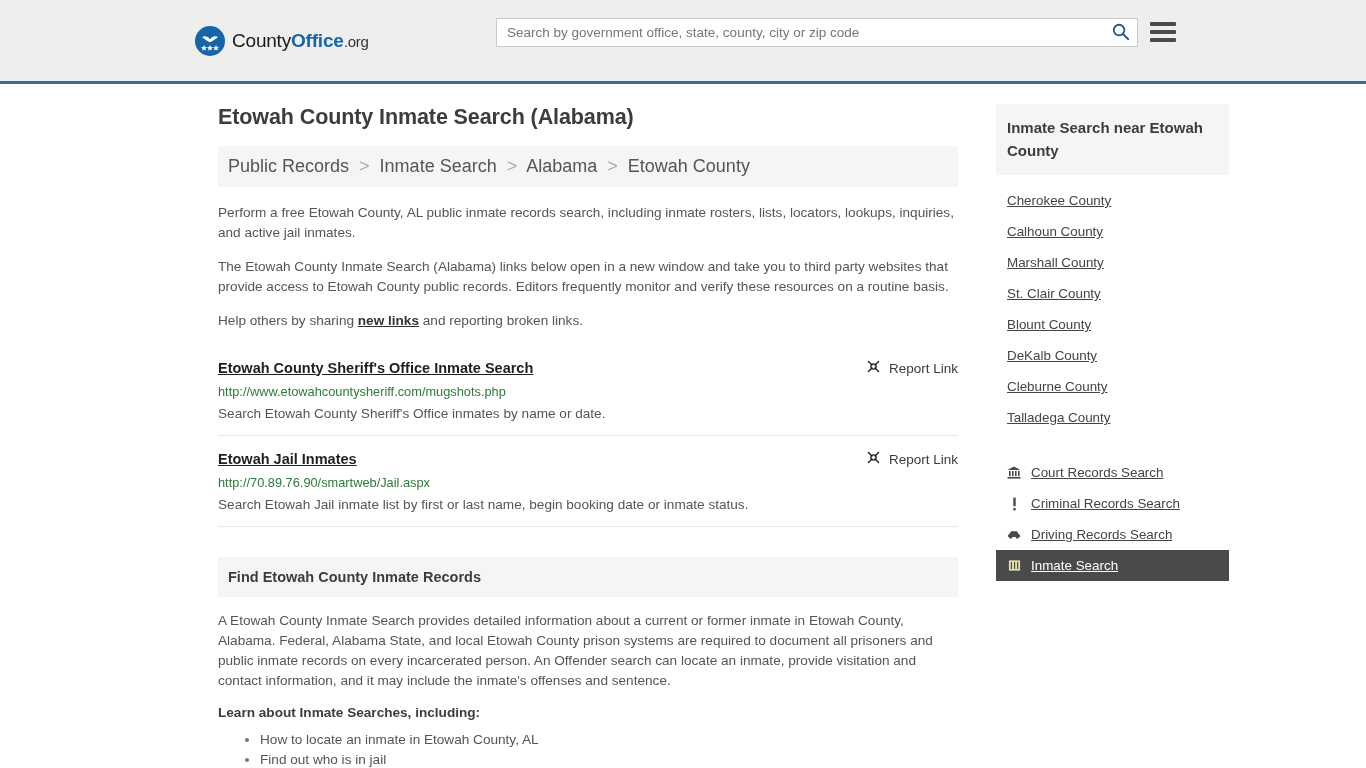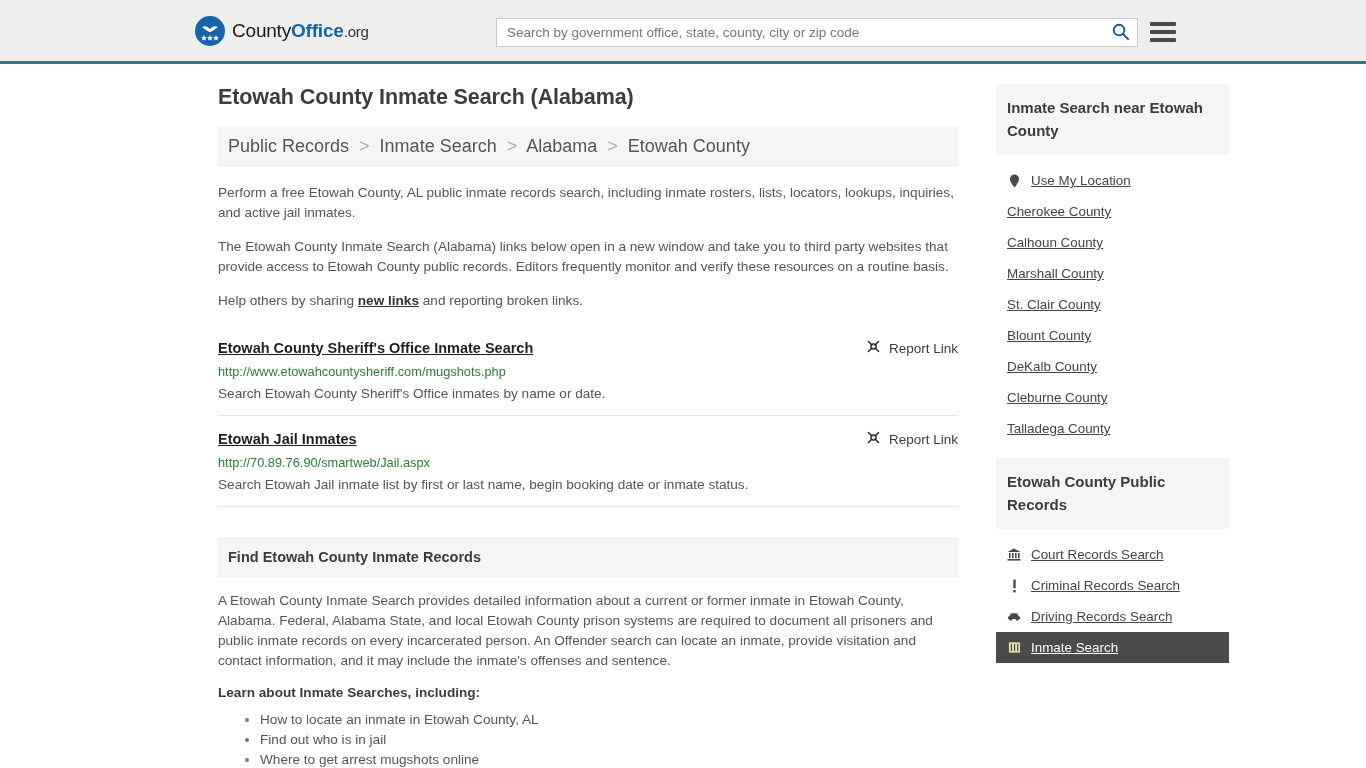--- a/index.html
+++ b/index.html
@@ -8,21 +8,21 @@
     margin: 0; padding: 0;
     width: 1366px; height: 768px;
     overflow: hidden;
     background: #ffffff;
     font-family: "Liberation Sans", sans-serif;
     color: #444444;
   }
 
   
   .site-header {
-    height: 64px;
+    height: 84px;
     background: #eeeeec;
     border-bottom: 3px solid #336e9e;
     display: flex;
     align-items: center;
     position: relative;
   }
   .logo-wrap {
     display: flex;
     align-items: center;
     margin-left: 195px;
@@ -367,28 +367,20 @@
         <li>Where to get arrest mugshots online</li>
       </ul>
     </div>
 
     <div class="col-side">
 
       <div class="side-card">
         <div class="side-head">Inmate Search near Etowah County</div>
         <div class="side-list">
 
-          <div class="side-item">
-            <span class="side-ico">
-              <svg width="11" height="14" viewBox="0 0 12 16" aria-hidden="true">
-                <path d="M6 0.6 C3.1 0.6 0.8 2.9 0.8 5.8 C0.8 9.7 6 15.4 6 15.4 C6 15.4 11.2 9.7 11.2 5.8 C11.2 2.9 8.9 0.6 6 0.6 Z" fill="#4a4a4a"></path>
-              </svg>
-            </span>
-            <a href="#">Use My Location</a>
-          </div>
 
           <div class="side-item">
             <a href="#">Cherokee County</a>
           </div>
           <div class="side-item">
             <a href="#">Calhoun County</a>
           </div>
           <div class="side-item">
             <a href="#">Marshall County</a>
           </div>
@@ -404,21 +396,20 @@
           <div class="side-item">
             <a href="#">Cleburne County</a>
           </div>
           <div class="side-item">
             <a href="#">Talladega County</a>
           </div>
         </div>
       </div>
 
       <div class="side-card">
-        <div class="side-head">Etowah County Public Records</div>
         <div class="side-list">
 
 
           <div class="side-item">
             <span class="side-ico">
               <svg width="14" height="13" viewBox="0 0 14 13" aria-hidden="true">
                 <path d="M7 0.5 L13.5 4 L0.5 4 Z" fill="#4a4a4a"></path>
                 <rect x="2" y="5" width="1.6" height="5.2" fill="#4a4a4a"></rect>
                 <rect x="5" y="5" width="1.6" height="5.2" fill="#4a4a4a"></rect>
                 <rect x="8" y="5" width="1.6" height="5.2" fill="#4a4a4a"></rect>

